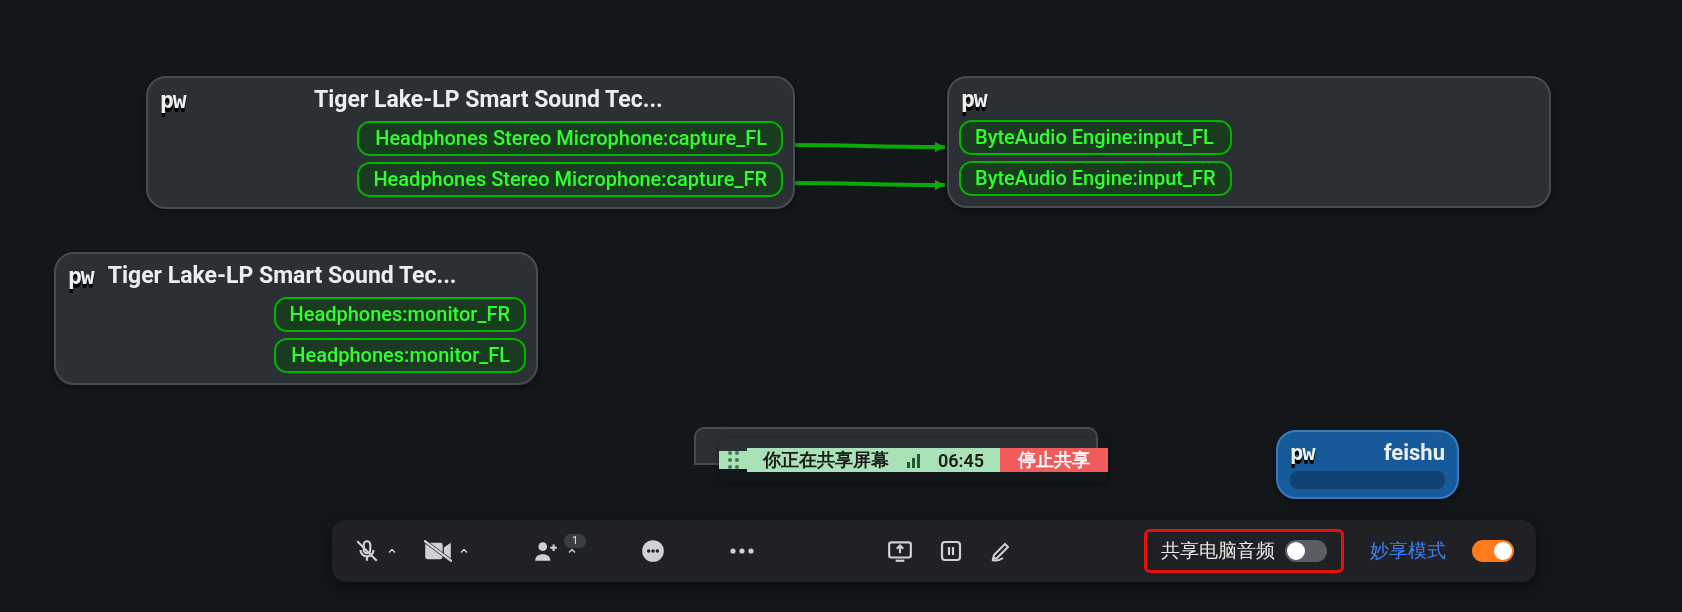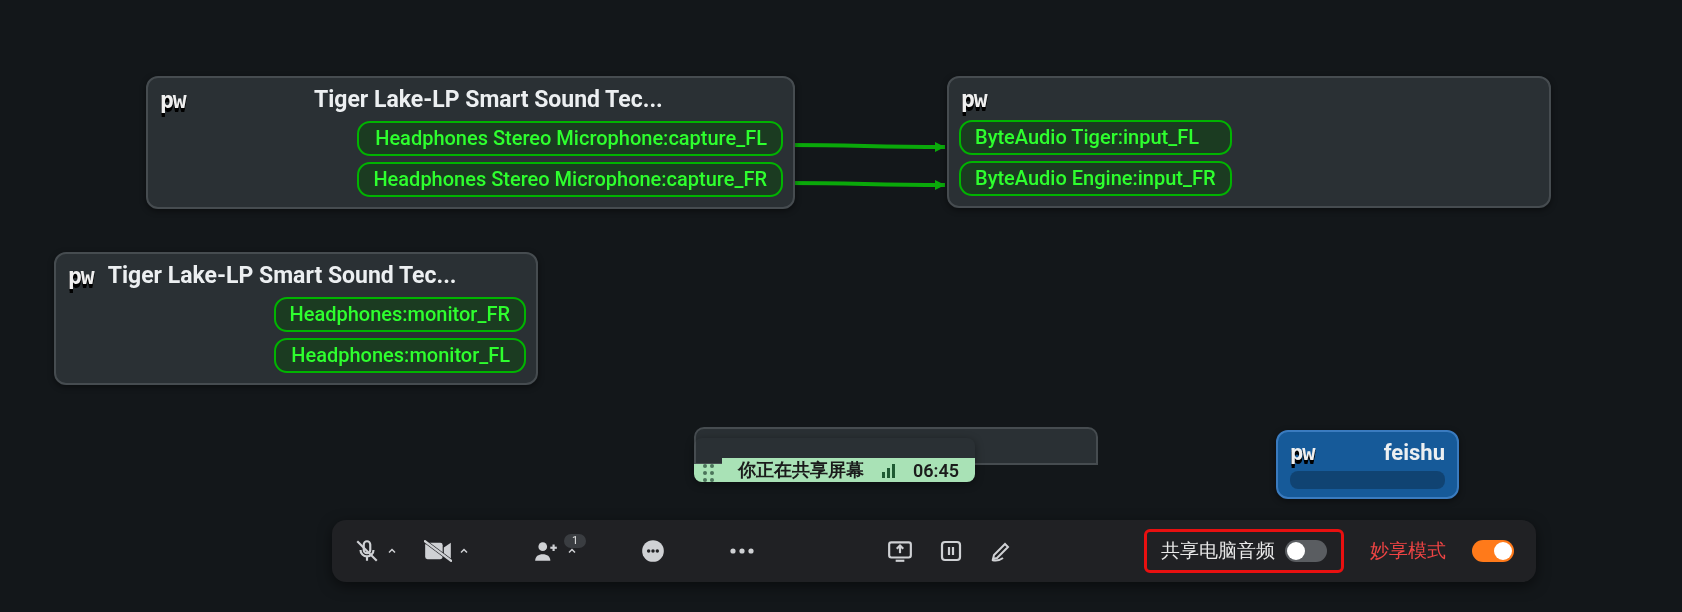--- a/index.html
+++ b/index.html
@@ -12,21 +12,21 @@
     overflow: hidden;
     position: relative;
     color: #e6e6e6;
   }
 
   
   .node {
     position: absolute;
     background: #2a3034;
     border: 2px solid #464c50;
-    border-radius: 12px;
+    border-radius: 20px;
     box-shadow: 0 2px 6px rgba(0,0,0,.45);
     padding: 8px 10px 10px 10px;
   }
   .node-blue {
     background: #165a99;
     border-color: #3a7bbf;
   }
   .node-header {
     display: flex;
     align-items: center;
@@ -72,27 +72,28 @@
   .wires {
     position: absolute;
     left: 0; top: 0;
     pointer-events: none;
   }
 
   
   .share-bar {
     position: absolute;
     display: flex;
-    align-items: flex-end;
+    align-items: center;
     height: 44px;
     border-radius: 8px;
     overflow: hidden;
     box-shadow: 0 2px 8px rgba(0,0,0,.4);
     font-size: 18px;
     font-weight: 600;
+    margin-left: 25px;
   }
   .share-bar .grip {
     width: 28px;
     background: #a9e2b6;
     display: flex;
     align-items: center;
     justify-content: center;
   }
   .grip-dots {
     display: grid;
@@ -175,21 +176,21 @@
     display: flex;
     align-items: center;
     gap: 10px;
     padding: 6px 14px;
     border: 3px solid #e91010;
     border-radius: 6px;
     color: #e8e8e8;
     font-size: 19px;
   }
   .mode-label {
-    color: #ef4444;
+    color: #3b82f6;
     font-size: 19px;
   }
 
   .toggle {
     width: 42px;
     height: 22px;
     border-radius: 11px;
     position: relative;
   }
   .toggle::after {
@@ -236,21 +237,21 @@
     </div>
   </div>
 </div>
 
 <div class="node" style="left:947px; top:76px; width:580px;">
   <div class="node-header">
     <span class="pw-logo">pw</span>
   </div>
   <div class="ports">
     <div class="ports-col">
-      <span class="port">ByteAudio Tiger:input_FL</span>
+      <span class="port">ByteAudio Engine:input_FL</span>
       <span class="port">ByteAudio Engine:input_FR</span>
     </div>
   </div>
 </div>
 
 <div class="node" style="left:54px; top:252px; width:460px;">
   <div class="node-header">
     <span class="pw-logo">pw</span>
     <span style="flex:1;">Tiger Lake-LP Smart Sound Tec...</span>
   </div>
@@ -285,20 +286,23 @@
   </div>
   <div class="status">
     <span>你正在共享屏幕</span>
     <span class="signal">
         <span></span>
         <span></span>
         <span></span>
       </span>
     <span>06:45</span>
   </div>
+  <div class="stop">
+    <span>停止共享</span>
+  </div>
 </div>
 
 <div class="feishu-bar">
 
   <div class="tb-item red">
     <span class="tb-icon">
       <svg width="26" height="26" viewBox="0 0 24 24" fill="none" stroke="currentColor" stroke-width="2">
         <path d="M12 3a3 3 0 0 1 3 3v5a3 3 0 0 1-6 0V6a3 3 0 0 1 3-3z"></path>
         <path d="M6 11a6 6 0 0 0 12 0"></path>
           <path d="M12 17v4"></path>

